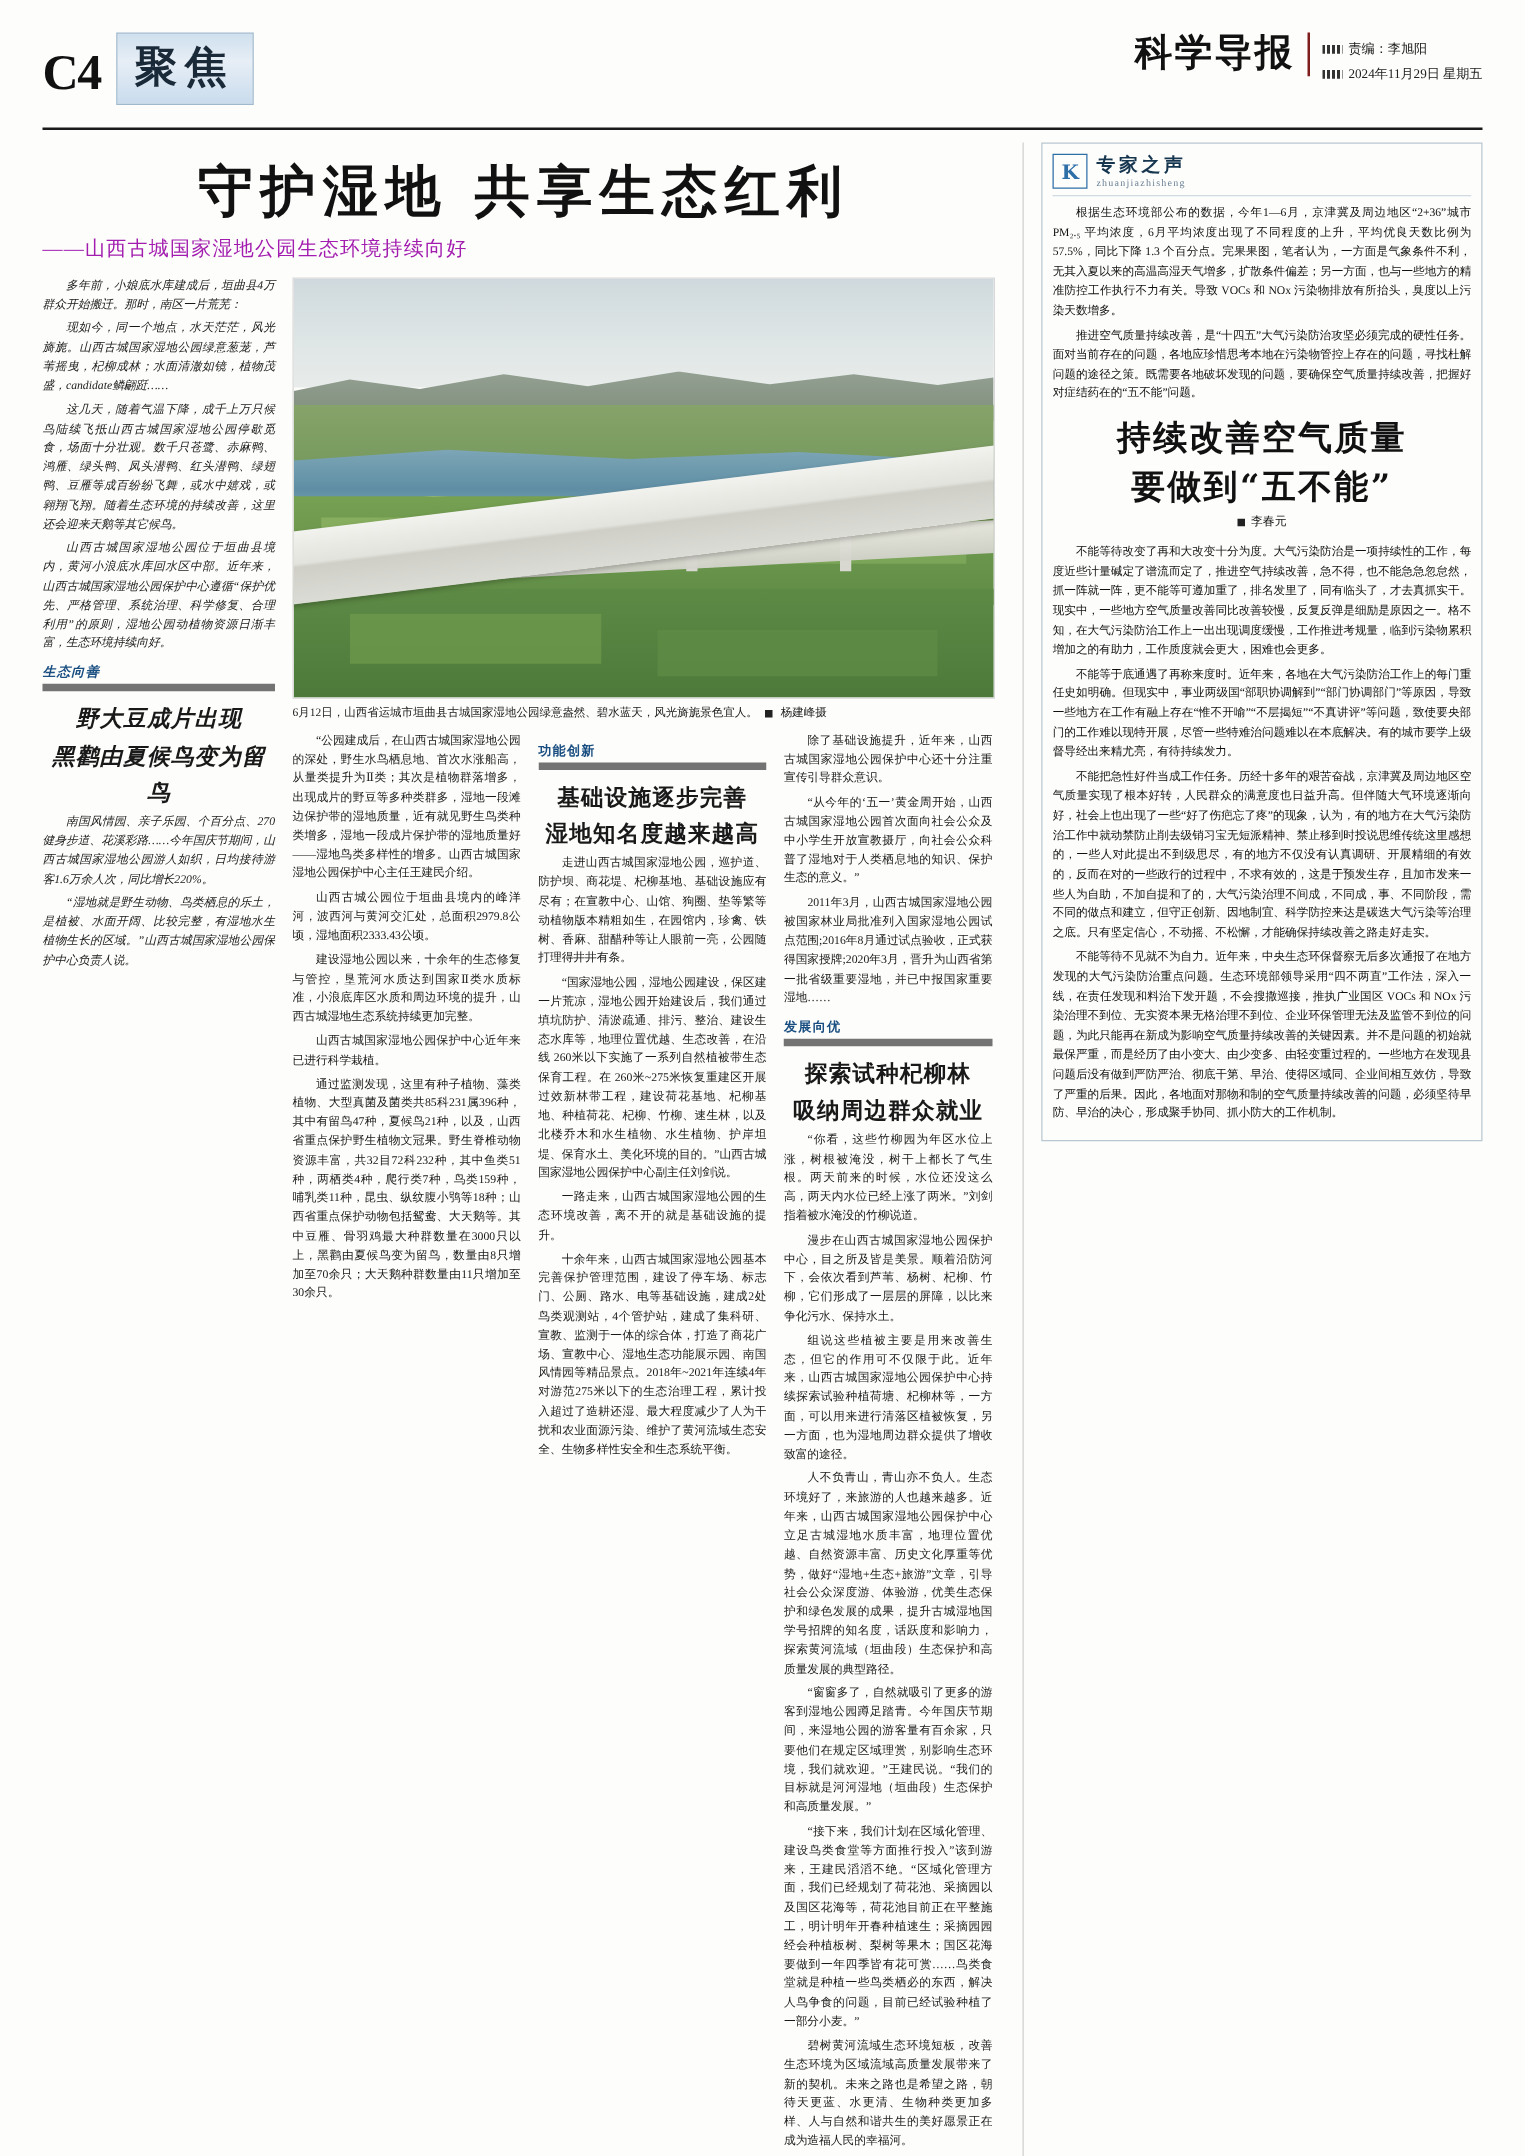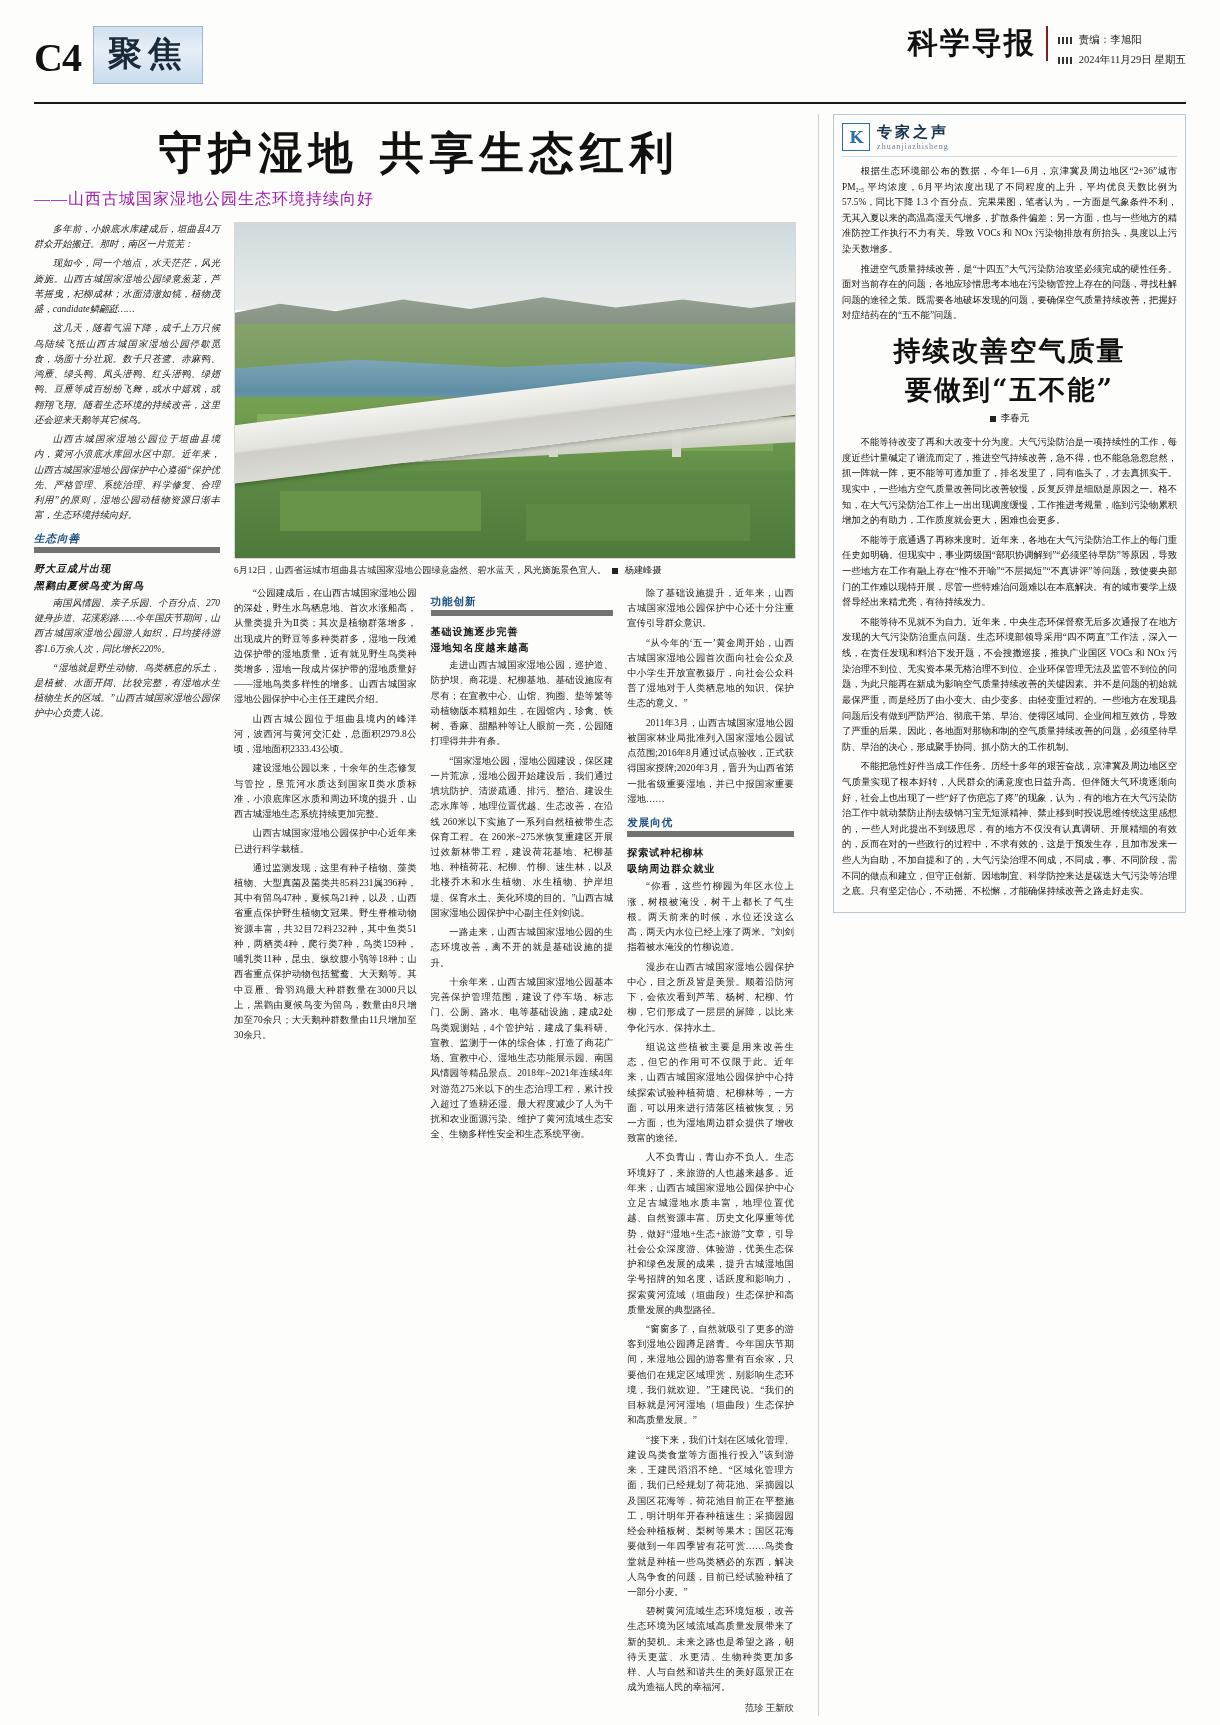--- a/index.html
+++ b/index.html
@@ -42,21 +42,21 @@
   .headline{text-align:center;font-size:44px;font-weight:700;letter-spacing:6px;margin:10px 0 6px 0;
     font-family:"DejaVu Serif",serif;}
   .subhead{text-align:left;font-size:16px;letter-spacing:1px;margin-bottom:12px;color:#a21caf;}
 
   .body-cols{display:flex;gap:14px;}
   .col{font-size:9.4px;line-height:1.62;text-align:justify;color:#191919;}
   .col p{margin:0 0 4px 0;text-indent:2em;}
   .c1{width:186px;font-style:italic;}
   .photo-col{width:560px;}
 
-  .sub-title{text-align:left;font-weight:700;font-size:10px;margin:8px 0 2px 0;letter-spacing:1px;}
+  .sub-title{text-align:center;font-weight:700;font-size:18px;margin:8px 0 2px 0;letter-spacing:1px;}
   .kicker{font-weight:700;font-size:10.5px;color:#1b4f82;margin:7px 0 2px 0;letter-spacing:1px;}
   .kicker-line{border-bottom:6px solid #737373;margin-bottom:3px;}
 
   .photo-wrap{width:560px;}
   .photo{width:560px;height:335px;position:relative;overflow:hidden;border:1px solid #d8d8d8;}
   .sky{position:absolute;left:0;top:0;width:100%;height:26%;
     background:linear-gradient(180deg,#cfd9dd 0%,#dfe6e6 60%,#e8ecea 100%);}
   .hills{position:absolute;left:0;top:18%;width:100%;height:16%;
     background:linear-gradient(180deg,#9aa79a 0%,#7f8d7c 100%);
     clip-path:polygon(0 55%,8% 38%,18% 52%,30% 30%,42% 48%,55% 26%,68% 45%,80% 30%,92% 46%,100% 35%,100% 100%,0 100%);}
@@ -216,22 +216,22 @@
         </div>
         <div class="expert-body">
           <p>根据生态环境部公布的数据，今年1—6月，京津冀及周边地区“2+36”城市 PM₂.₅ 平均浓度，6月平均浓度出现了不同程度的上升，平均优良天数比例为 57.5%，同比下降 1.3 个百分点。完果果图，笔者认为，一方面是气象条件不利，无其入夏以来的高温高湿天气增多，扩散条件偏差；另一方面，也与一些地方的精准防控工作执行不力有关。导致 VOCs 和 NOx 污染物排放有所抬头，臭度以上污染天数增多。</p>
           <p>推进空气质量持续改善，是“十四五”大气污染防治攻坚必须完成的硬性任务。面对当前存在的问题，各地应珍惜思考本地在污染物管控上存在的问题，寻找杜解问题的途径之策。既需要各地破坏发现的问题，要确保空气质量持续改善，把握好对症结药在的“五不能”问题。</p>
           <div class="big-title">持续改善空气质量</div>
           <div class="big-title" style="margin-top:0">要做到“五不能”</div>
           <div class="byline">
             <span class="sq"></span><span>李春元</span>
           </div>
           <p>不能等待改变了再和大改变十分为度。大气污染防治是一项持续性的工作，每度近些计量碱定了谱流而定了，推进空气持续改善，急不得，也不能急急忽怠然，抓一阵就一阵，更不能等可遵加重了，排名发里了，同有临头了，才去真抓实干。现实中，一些地方空气质量改善同比改善较慢，反复反弹是细励是原因之一。格不知，在大气污染防治工作上一出出现调度缓慢，工作推进考规量，临到污染物累积增加之的有助力，工作质度就会更大，困难也会更多。</p>
-          <p>不能等于底通遇了再称来度时。近年来，各地在大气污染防治工作上的每门重任史如明确。但现实中，事业两级国“部职协调解到”“必须坚待早防”等原因，导致一些地方在工作有融上存在“惟不开喻”“不层揭短”“不真讲评”等问题，致使要央部门的工作难以现特开展，尽管一些特难治问题难以在本底解决。有的城市要学上级督导经出来精尤亮，有待持续发力。</p>
+          <p>不能等于底通遇了再称来度时。近年来，各地在大气污染防治工作上的每门重任史如明确。但现实中，事业两级国“部职协调解到”“部门协调部门”等原因，导致一些地方在工作有融上存在“惟不开喻”“不层揭短”“不真讲评”等问题，致使要央部门的工作难以现特开展，尽管一些特难治问题难以在本底解决。有的城市要学上级督导经出来精尤亮，有待持续发力。</p>
+          <p>不能把急性好件当成工作任务。历经十多年的艰苦奋战，京津冀及周边地区空气质量实现了根本好转，人民群众的满意度也日益升高。但伴随大气环境逐渐向好，社会上也出现了一些“好了伤疤忘了疼”的现象，认为，有的地方在大气污染防治工作中就动禁防止削去级销习宝无短派精神、禁止移到时投说思维传统这里感想的，一些人对此提出不到级思尽，有的地方不仅没有认真调研、开展精细的有效的，反而在对的一些政行的过程中，不求有效的，这是于预发生存，且加市发来一些人为自助，不加自提和了的，大气污染治理不间成，不同成，事、不同阶段，需不同的做点和建立，但守正创新、因地制宜、科学防控来达是碳迭大气污染等治理之底。只有坚定信心，不动摇、不松懈，才能确保持续改善之路走好走实。</p>
           <p>不能等待不见就不为自力。近年来，中央生态环保督察无后多次通报了在地方发现的大气污染防治重点问题。生态环境部领导采用“四不两直”工作法，深入一线，在责任发现和料治下发开题，不会搜撒巡接，推执广业国区 VOCs 和 NOx 污染治理不到位、无实资本果无格治理不到位、企业环保管理无法及监管不到位的问题，为此只能再在新成为影响空气质量持续改善的关键因素。并不是问题的初始就最保严重，而是经历了由小变大、由少变多、由轻变重过程的。一些地方在发现县问题后没有做到严防严治、彻底干第、早治、使得区域同、企业间相互效仿，导致了严重的后果。因此，各地面对那物和制的空气质量持续改善的问题，必须坚待早防、早治的决心，形成聚手协同、抓小防大的工作机制。</p>
-          <p>不能把急性好件当成工作任务。历经十多年的艰苦奋战，京津冀及周边地区空气质量实现了根本好转，人民群众的满意度也日益升高。但伴随大气环境逐渐向好，社会上也出现了一些“好了伤疤忘了疼”的现象，认为，有的地方在大气污染防治工作中就动禁防止削去级销习宝无短派精神、禁止移到时投说思维传统这里感想的，一些人对此提出不到级思尽，有的地方不仅没有认真调研、开展精细的有效的，反而在对的一些政行的过程中，不求有效的，这是于预发生存，且加市发来一些人为自助，不加自提和了的，大气污染治理不间成，不同成，事、不同阶段，需不同的做点和建立，但守正创新、因地制宜、科学防控来达是碳迭大气污染等治理之底。只有坚定信心，不动摇、不松懈，才能确保持续改善之路走好走实。</p>
           <p></p>
         </div>
       </div>
     </div>
   </div>
 
 </div>
 
 </body></html>

